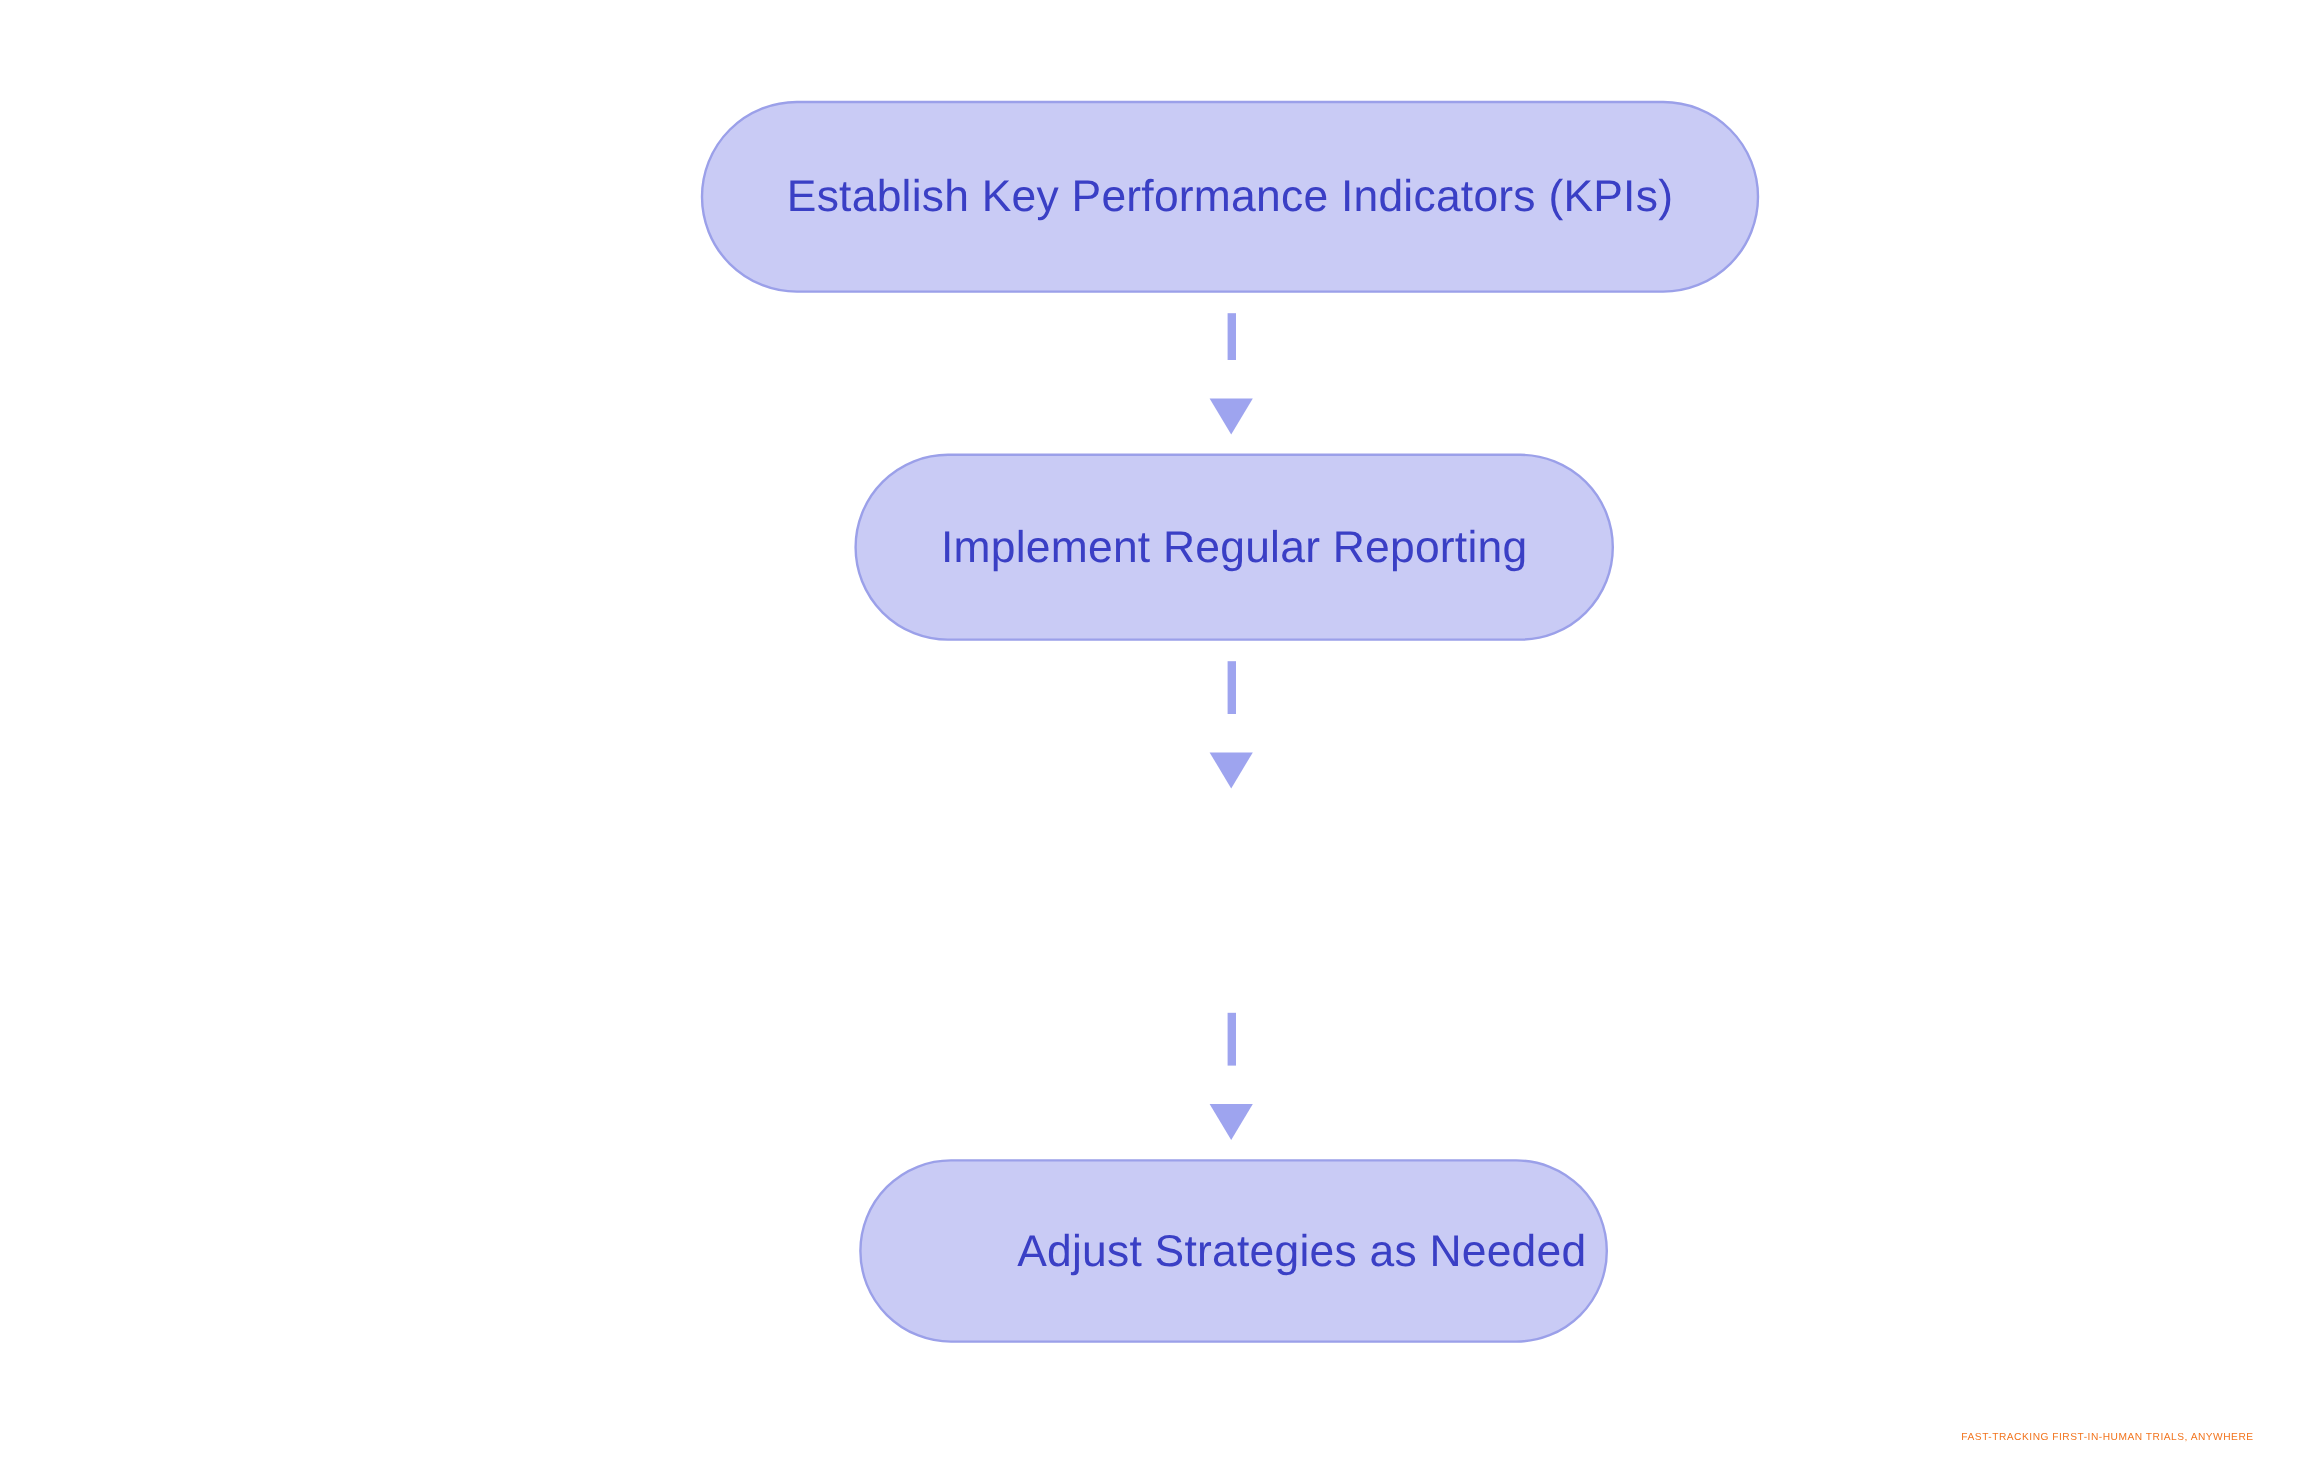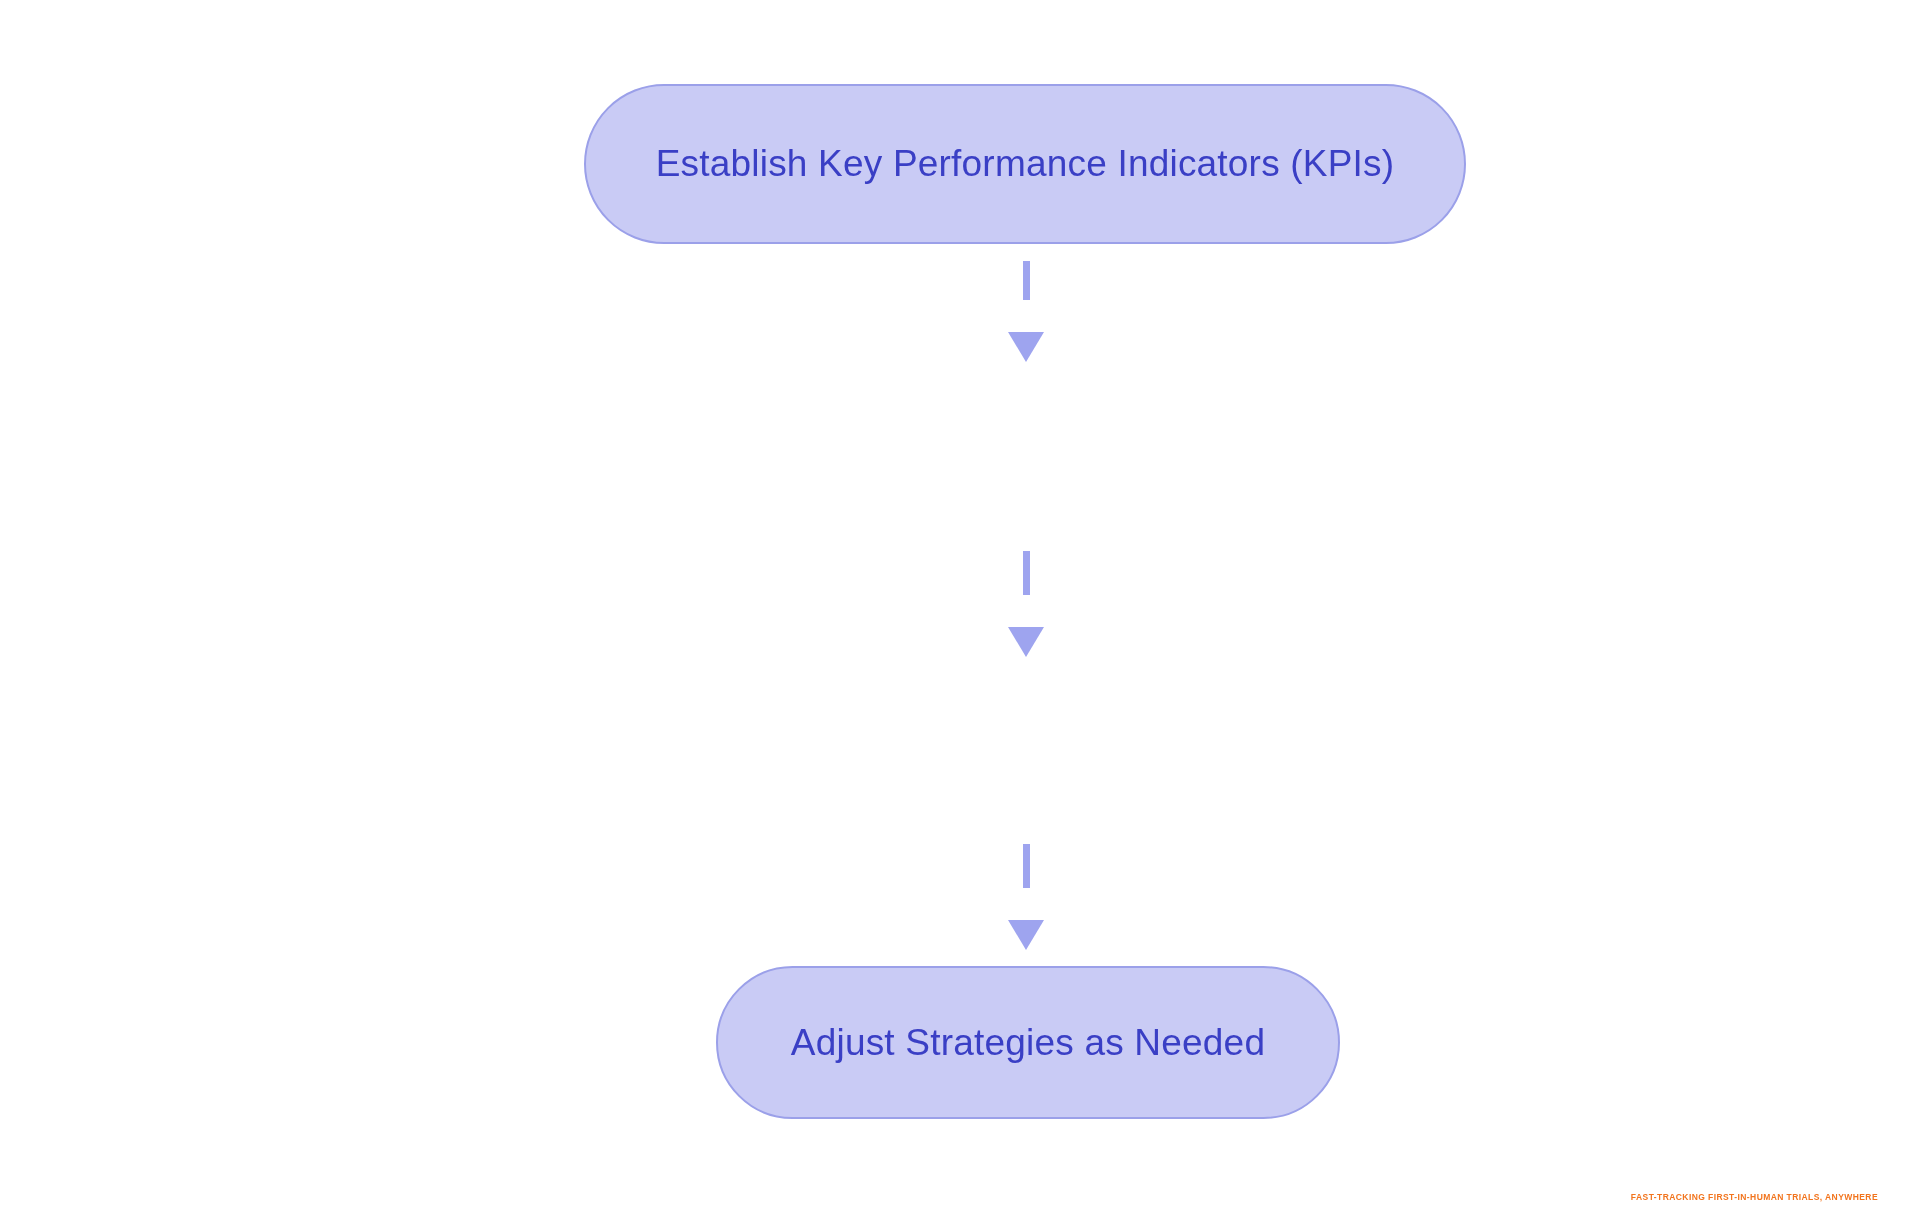--- a/index.html
+++ b/index.html
@@ -23,21 +23,21 @@
     align-items: center;
     justify-content: center;
     color: var(--node_text, #3A3FC5);
     font-size: 37px;
     letter-spacing: 0.2px;
     text-align: center;
   }
   .node-1 { left: 520px; top: 20px;  width: 882px; height: 160px; }
   .node-2 { left: 648px; top: 314px; width: 633px; height: 156px; }
   .node-3 { left: 632px; top: 609px; width: 664px; height: 154px; }
-  .node-4 { left: 652px; top: 902px; width: 624px; height: 153px; }
+  .node-4 { left: 652px; top: 902px; width: 624px; height: 153px; justify-content: flex-end; }
 
   .arrow {
     position: absolute;
     width: 36px;
     display: flex;
     flex-direction: column;
     align-items: center;
   }
   .arrow .shaft {
     width: 7px;
@@ -69,39 +69,42 @@
     white-space: nowrap;
   }
   .logo .reg {
     font-size: 15px;
     vertical-align: super;
     letter-spacing: 0;
   }
   .logo .tagline {
     margin-top: 4px;
     font-size: 8.5px;
-    font-weight: bold;
+    font-weight: normal;
     letter-spacing: 0.42px;
     white-space: nowrap;
   }
 </style>
 </head>
 <body>
 
 <div id="canvas">
 
   <div class="node node-1">
     <span>Establish Key Performance Indicators (KPIs)</span>
   </div>
 
   <div class="arrow arrow-1">
     <div class="shaft"></div>
     <div class="head"></div>
   </div>
 
+  <div class="node node-2">
+    <span>Implement Regular Reporting</span>
+  </div>
 
   <div class="arrow arrow-2">
     <div class="shaft"></div>
     <div class="head"></div>
   </div>
 
 
   <div class="arrow arrow-3">
     <div class="shaft"></div>
     <div class="head"></div>

